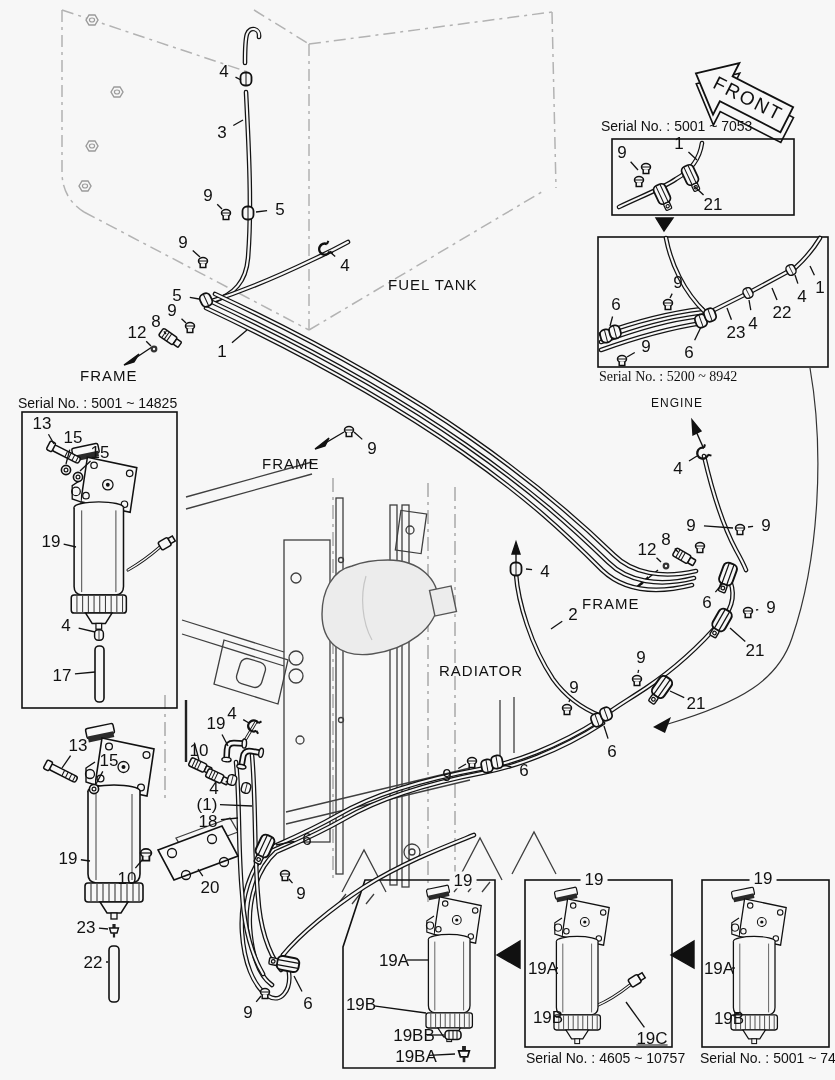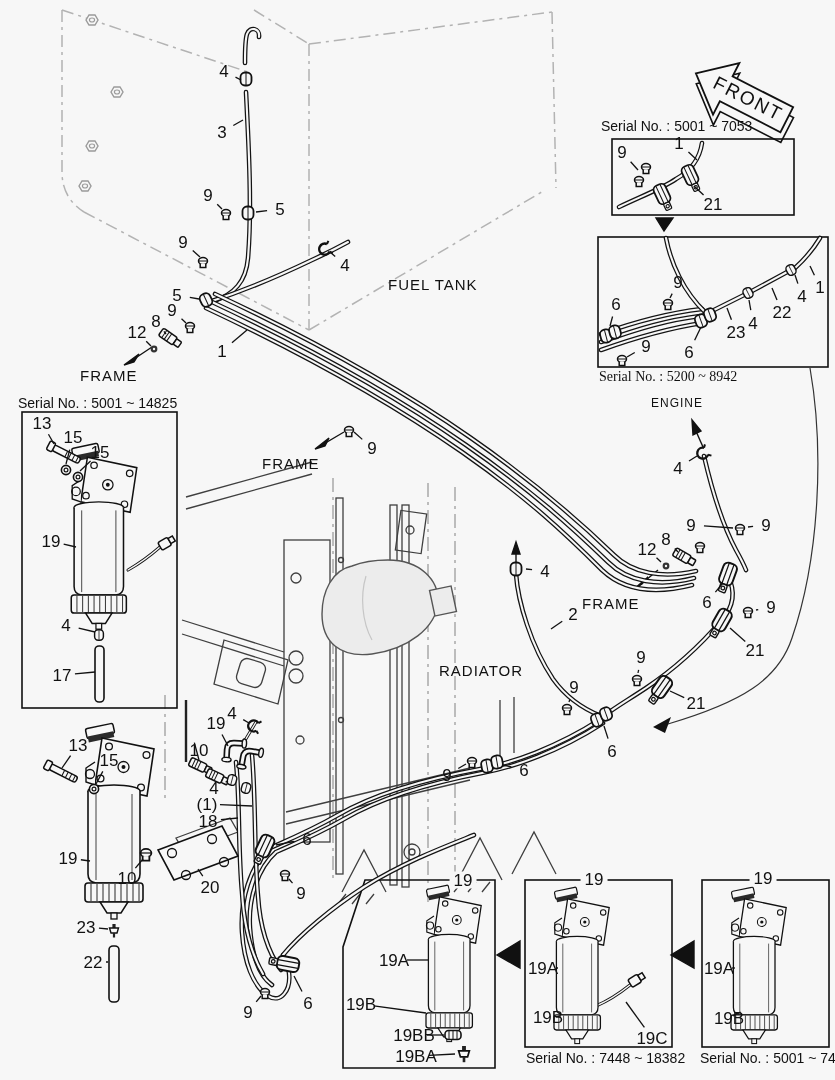--- a/index.html
+++ b/index.html
@@ -432,21 +432,21 @@
 </svg>
 <div class="dlabel" style="left: 388px; top: 276px; font-size: 15px; letter-spacing: 1px;">FUEL TANK</div>
     <div class="dlabel" style="left: 80px; top: 367px; font-size: 15px; letter-spacing: 1px;">FRAME</div>
     <div class="dlabel" style="left: 262px; top: 455px; font-size: 15px; letter-spacing: 1px;">FRAME</div>
     <div class="dlabel" style="left: 582px; top: 595px; font-size: 15px; letter-spacing: 1px;">FRAME</div>
     <div class="dlabel" style="left: 651px; top: 396px; font-size: 12px; letter-spacing: 1px;">ENGINE</div>
     <div class="dlabel" style="left: 439px; top: 662px; font-size: 15px; letter-spacing: 1px;">RADIATOR</div>
     <div class="dlabel" style="left: 601px; top: 118px; font-size: 14px;">Serial No. : 5001 ~ 7053</div>
     <div class="dlabel" style="left: 599px; top: 369px; font-size: 14px; font-family: Liberation Serif, serif;">Serial No. : 5200 ~ 8942</div>
     <div class="dlabel" style="left: 18px; top: 395px; font-size: 14px;">Serial No. : 5001 ~ 14825</div>
-    <div class="dlabel" style="left: 526px; top: 1050px; font-size: 14px;">Serial No. : 7448 ~ 18382</div>
+    <div class="dlabel" style="left: 526px; top: 1050px; font-size: 14px;">Serial No. : 4605 ~ 10757</div>
     <div class="dlabel" style="left: 700px; top: 1050px; font-size: 14px;">Serial No. : 5001 ~ 7447</div>
     <div class="dlabel" style="left: 748px; top: 99px; font-size: 19px; letter-spacing: 2px; transform: translate(-50%, -50%) rotate(27deg);">FRONT</div>
     <div class="callout" style="left: 224px; top: 71px;">4</div>
     <div class="callout" style="left: 222px; top: 132px;">3</div>
     <div class="callout" style="left: 208px; top: 195px;">9</div>
     <div class="callout" style="left: 280px; top: 209px;">5</div>
     <div class="callout" style="left: 183px; top: 242px;">9</div>
     <div class="callout" style="left: 345px; top: 265px;">4</div>
     <div class="callout" style="left: 177px; top: 295px;">5</div>
     <div class="callout" style="left: 172px; top: 310px;">9</div>
@@ -506,17 +506,17 @@
     <div class="callout" style="left: 248px; top: 1012px;">9</div>
     <div class="callout" style="left: 308px; top: 1003px;">6</div>
     <div class="callout bg" style="left: 463px; top: 880px;">19</div>
     <div class="callout" style="left: 394px; top: 960px;">19A</div>
     <div class="callout" style="left: 361px; top: 1004px;">19B</div>
     <div class="callout" style="left: 414px; top: 1035px;">19BB</div>
     <div class="callout" style="left: 416px; top: 1056px;">19BA</div>
     <div class="callout bg" style="left: 594px; top: 879px;">19</div>
     <div class="callout" style="left: 543px; top: 968px;">19A</div>
     <div class="callout" style="left: 548px; top: 1017px;">19B</div>
-    <div class="callout" style="left: 652px; top: 1038px;">19C</div>
+    <div class="callout" style="left: 652px; top: 1038px; text-decoration: underline;">19C</div>
     <div class="callout bg" style="left: 763px; top: 878px;">19</div>
     <div class="callout" style="left: 719px; top: 968px;">19A</div>
     <div class="callout" style="left: 729px; top: 1018px;">19B</div>
   </div>
 
 </body></html>

